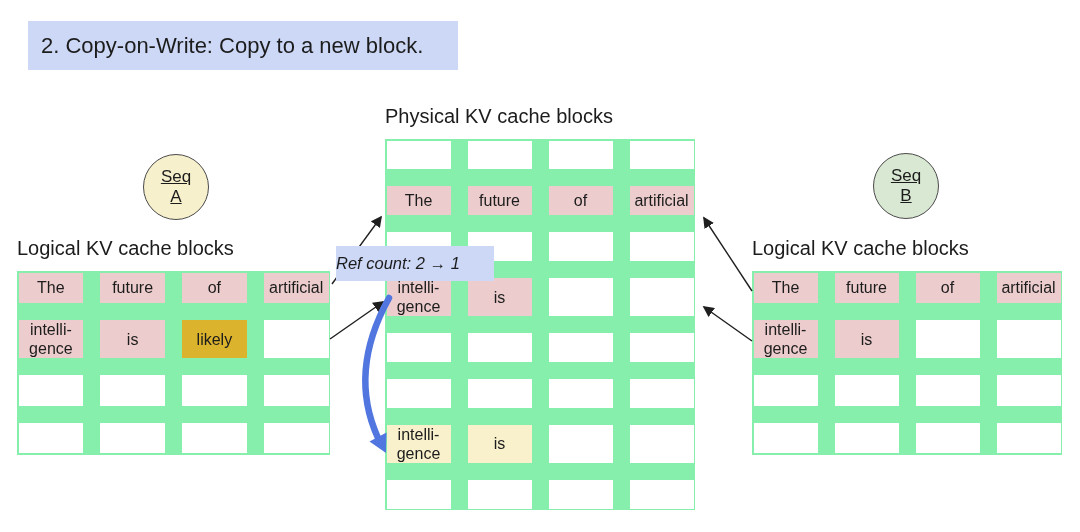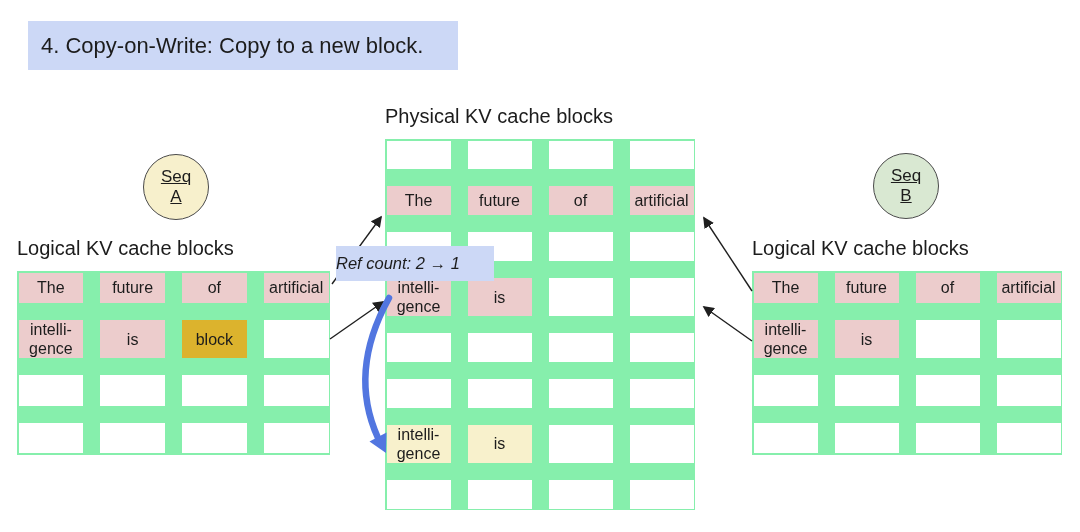--- a/index.html
+++ b/index.html
@@ -48,41 +48,41 @@
     font-style:italic;font-size:16.5px;}
   .callout-cow{left:293px;top:354px;width:133px;height:43px;
     font-weight:bold;font-size:17px;}
 </style>
 </head>
 <body>
 
 <div id="canvas">
 
   <div class="banner">
-    <span>4. Copy-on-Write: Copy to a new block.</span>
+    <span>2. Copy-on-Write: Copy to a new block.</span>
   </div>
 
   <div class="section-title" style="left:385px;top:105px;width:310px;">Physical KV cache blocks</div>
   <div class="section-title" style="left:17px;top:237px;width:313px;">Logical KV cache blocks</div>
   <div class="section-title" style="left:752px;top:237px;width:310px;">Logical KV cache blocks</div>
 
   <div class="seq-badge seq-a">Seq
 A</div>
   <div class="seq-badge seq-b">Seq
 B</div>
 
   <div id="tbl-left" class="kv-table">
       <div class="cell f-pink">The</div>
       <div class="cell f-pink">future</div>
       <div class="cell f-pink">of</div>
       <div class="cell f-pink">artificial</div>
       <div class="cell f-pink">intelli-
 gence</div>
       <div class="cell f-pink">is</div>
-      <div class="cell f-gold">block</div>
+      <div class="cell f-gold">likely</div>
       <div class="cell"></div>
       <div class="cell"></div>
       <div class="cell"></div>
       <div class="cell"></div>
       <div class="cell"></div>
       <div class="cell"></div>
       <div class="cell"></div>
       <div class="cell"></div>
       <div class="cell"></div>
     </div>

